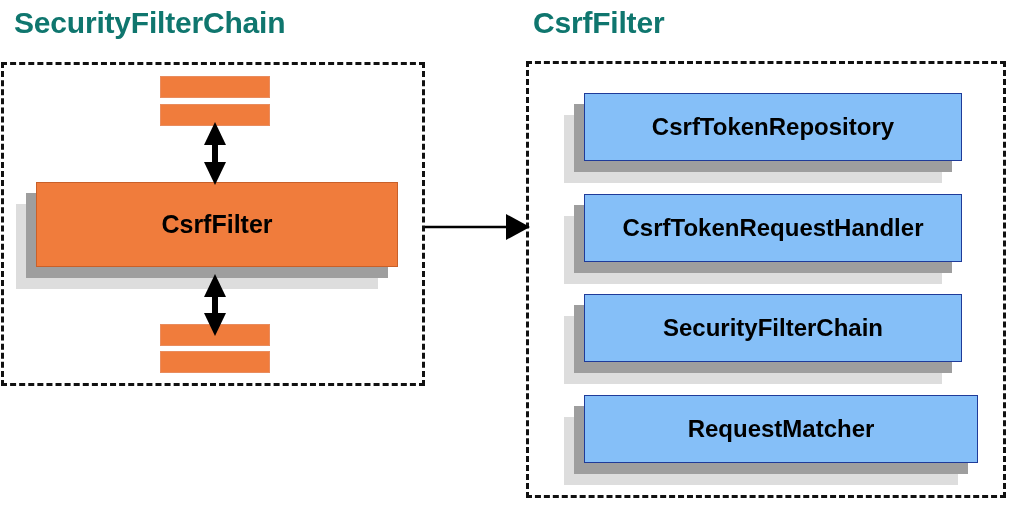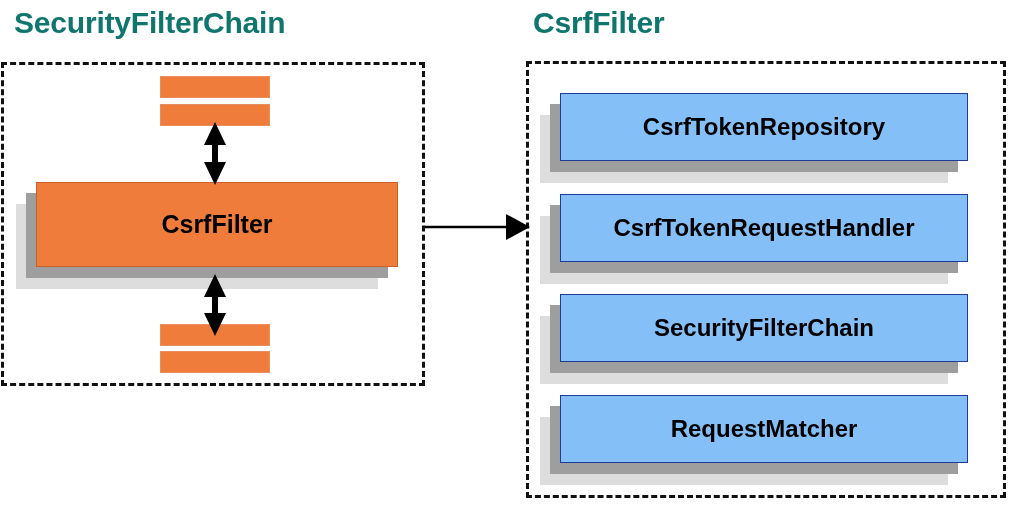--- a/index.html
+++ b/index.html
@@ -110,28 +110,28 @@
 
   
   .face-blue {
     background: #85BFF8;
     border: 1px solid #1F3B99;
   }
   .face-blue .face-label {
     font-size: 24px;
   }
   .blue-stack {
-    left: 560px;
-    width: 408px;
+    left: 584px;
+    width: 378px;
     height: 68px;
   }
   #blue-0 { top: 93px;  }
   #blue-1 { top: 194px; }
   #blue-2 { top: 294px; }
-  #blue-3 { top: 395px; }
+  #blue-3 { top: 395px; padding-left: 16px; }
 
   
   #arrow-layer {
     position: absolute;
     left: 0; top: 0;
     width: 1010px;
     height: 505px;
     pointer-events: none;
   }
 </style>

